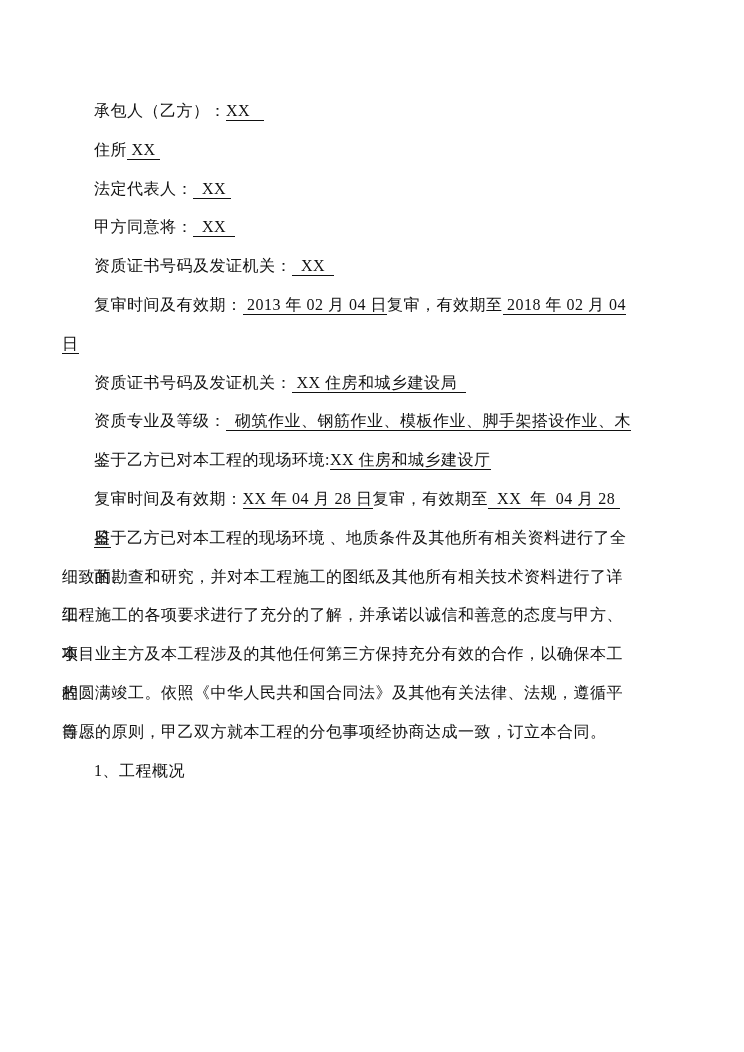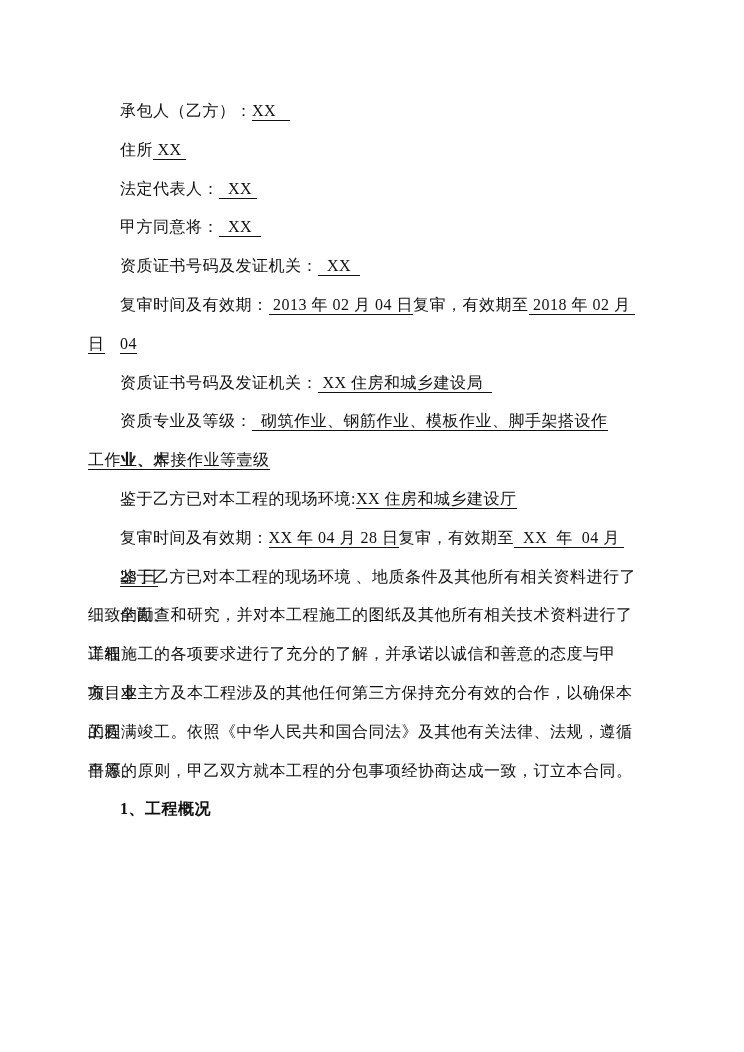--- a/index.html
+++ b/index.html
@@ -13,61 +13,60 @@
     overflow: hidden;
     font-family: "Liberation Serif", "DejaVu Serif", serif;
     color: #111111;
   }
   .page {
     position: relative;
     width: 744px;
     height: 1052px;
     background: #ffffff;
     box-sizing: border-box;
-    padding: 92px 108px 0 88px;
+    padding: 92px 108px 0 62px;
   }
   .doc-body {
     font-size: 16px;
     line-height: 38.8px;
     letter-spacing: 0.5px;
   }
   .line {
     white-space: pre-wrap;
     height: 38.8px;
     overflow: visible;
   }
   .line.indent {
     padding-left: 32px;
   }
   .seg { display: inline; }
   .seg.u {
     border-bottom: 1px solid #111111;
     padding-bottom: 1px;
   }
   .line.heading-bold {
-    font-weight: bold;
+    font-weight: normal;
     font-size: 16px;
   }
 </style>
 </head>
 <body>
 
 <div class="page">
   <div class="doc-body">
     <div>
         <div class="line indent"><span class="seg">承包人（乙方）：</span><span class="seg u">XX   </span></div>
         <div class="line indent"><span class="seg">住所</span><span class="seg u"> XX </span></div>
         <div class="line indent"><span class="seg">法定代表人：</span><span class="seg u">  XX </span></div>
         <div class="line indent"><span class="seg">甲方同意将：</span><span class="seg u">  XX  </span></div>
         <div class="line indent"><span class="seg">资质证书号码及发证机关：</span><span class="seg u">  XX  </span></div>
         <div class="line indent"><span class="seg">复审时间及有效期：</span><span class="seg u"> 2013 年 02 月 04 日</span><span class="seg">复审，有效期至</span><span class="seg u"> 2018 年 02 月 04</span></div>
         <div class="line"><span class="seg u">日</span></div>
         <div class="line indent"><span class="seg">资质证书号码及发证机关：</span><span class="seg u"> XX 住房和城乡建设局  </span></div>
         <div class="line indent"><span class="seg">资质专业及等级：</span><span class="seg u">  砌筑作业、钢筋作业、模板作业、脚手架搭设作业、木</span></div>
-        <div class="line"><span class="seg u">工作业、焊接作业等壹级</span></div>
         <div class="line indent"><span class="seg">鉴于乙方已对本工程的现场环境:</span><span class="seg u">XX 住房和城乡建设厅</span></div>
         <div class="line indent"><span class="seg">复审时间及有效期：</span><span class="seg u">XX 年 04 月 28 日</span><span class="seg">复审，有效期至</span><span class="seg u">  XX  年  04 月 28 日</span></div>
         <div class="line indent"><span class="seg">鉴于乙方已对本工程的现场环境 、地质条件及其他所有相关资料进行了全面、</span></div>
         <div class="line"><span class="seg">细致的勘查和研究，并对本工程施工的图纸及其他所有相关技术资料进行了详细</span></div>
         <div class="line"><span class="seg">工程施工的各项要求进行了充分的了解，并承诺以诚信和善意的态度与甲方、本</span></div>
         <div class="line"><span class="seg">项目业主方及本工程涉及的其他任何第三方保持充分有效的合作，以确保本工程</span></div>
         <div class="line"><span class="seg">的圆满竣工。依照《中华人民共和国合同法》及其他有关法律、法规，遵循平等、</span></div>
         <div class="line"><span class="seg">自愿的原则，甲乙双方就本工程的分包事项经协商达成一致，订立本合同。</span></div>
       </div>
     <div class="line indent heading-bold">1、工程概况</div>

